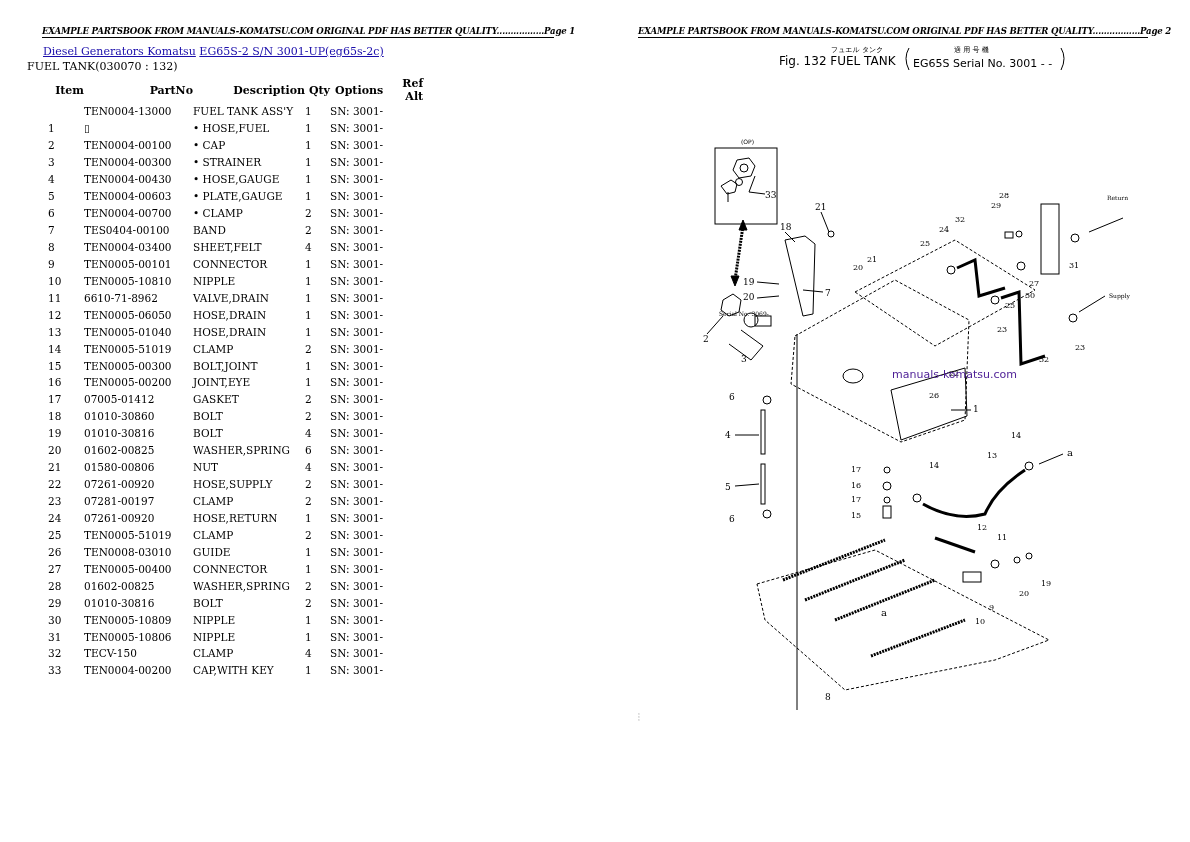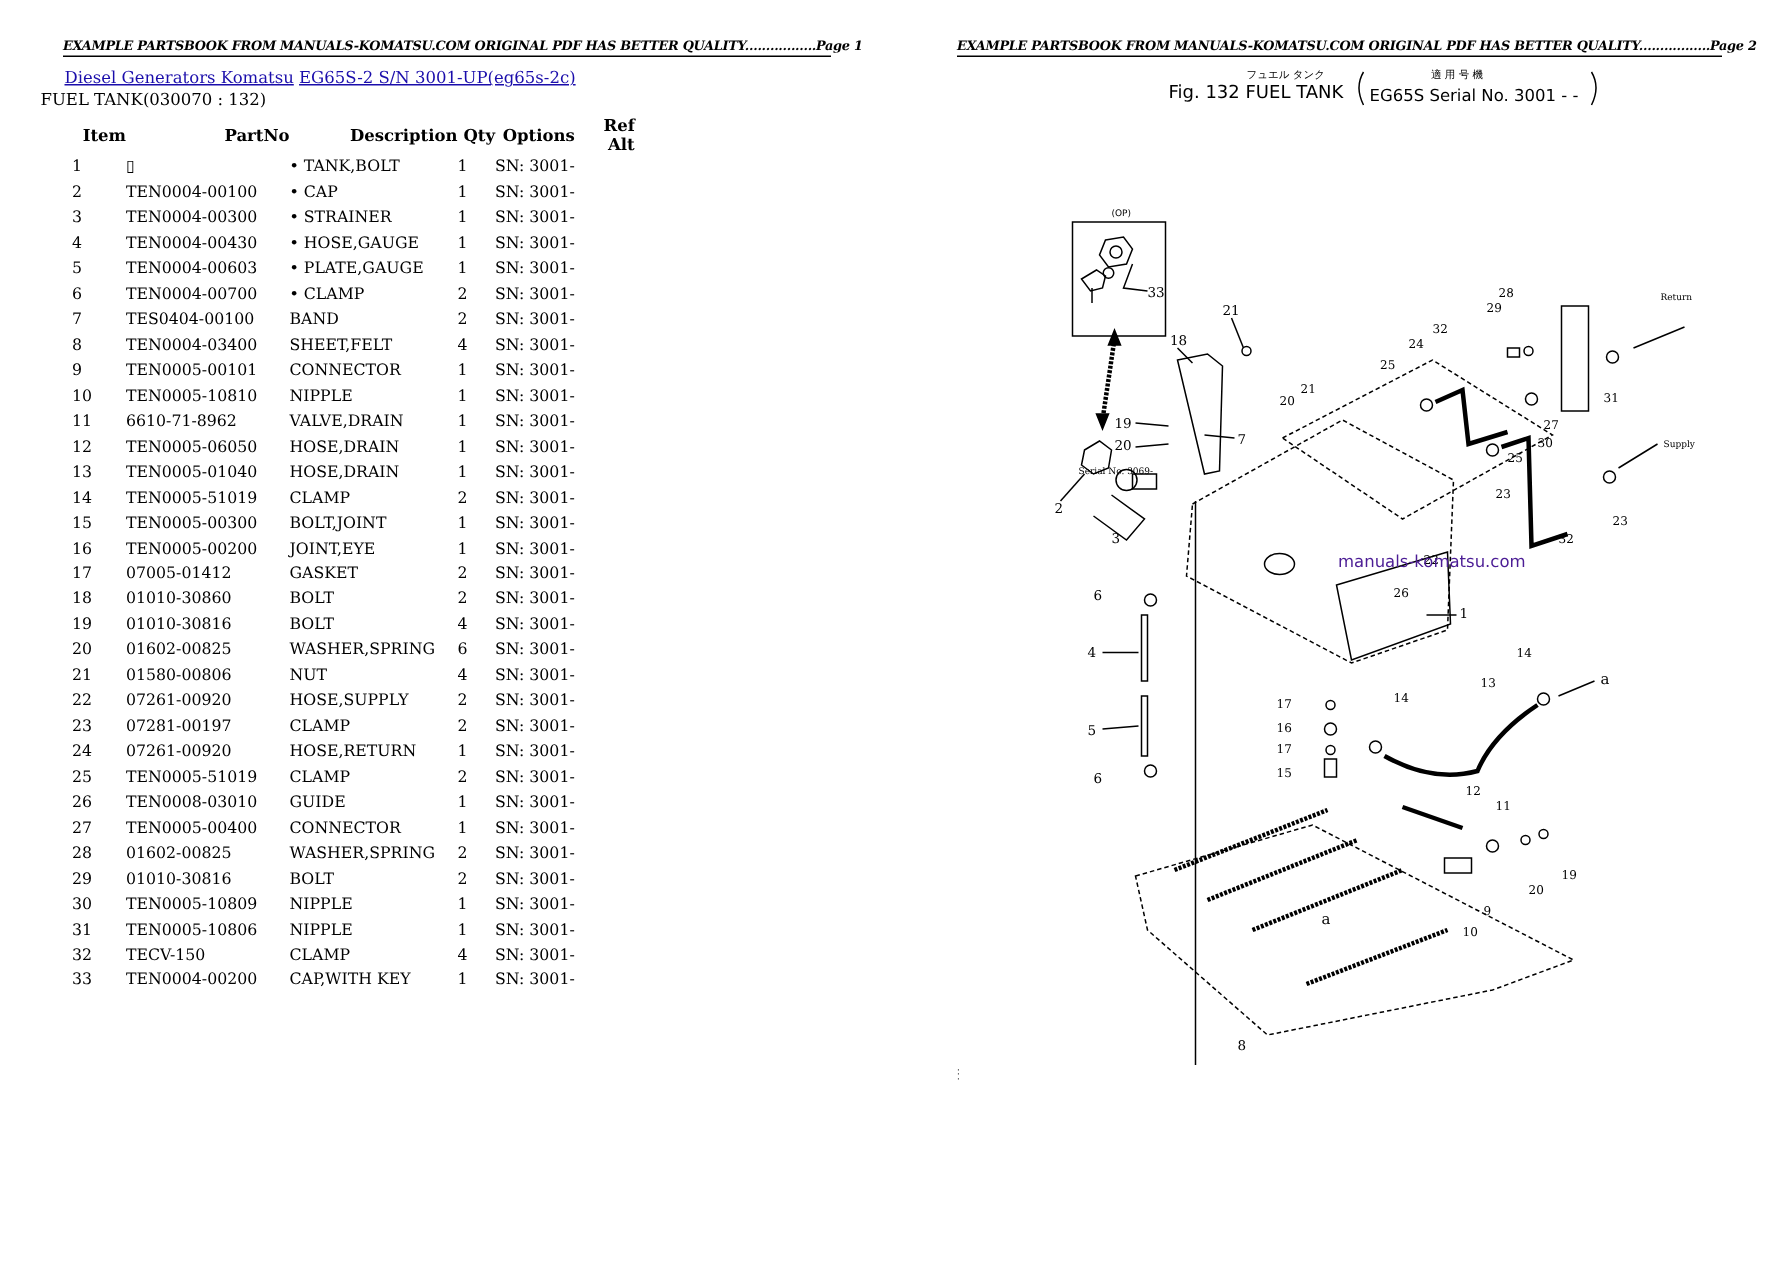--- a/index.html
+++ b/index.html
@@ -52,23 +52,31 @@
         <th class="c-item h-item">Item</th>
         <th class="c-part h-part">PartNo</th>
         <th class="c-desc h-desc">Description</th>
         <th class="c-qty">Qty</th>
         <th class="c-opt">Options</th>
         <th class="c-ref">Ref Alt</th>
       </tr>
     </thead>
     <tbody id="parts-body">
         <tr>
+          <td class="c-item"></td>
+          <td class="c-part">TEN0004-13000</td>
+          <td class="c-desc">FUEL TANK ASS'Y</td>
+          <td class="c-qty">1</td>
+          <td class="c-opt">SN: 3001-</td>
+          <td class="c-ref"></td>
+        </tr>
+        <tr>
           <td class="c-item">1</td>
           <td class="c-part">▯</td>
-          <td class="c-desc">• TANK,BOLT</td>
+          <td class="c-desc">• HOSE,FUEL</td>
           <td class="c-qty">1</td>
           <td class="c-opt">SN: 3001-</td>
           <td class="c-ref"></td>
         </tr>
         <tr>
           <td class="c-item">2</td>
           <td class="c-part">TEN0004-00100</td>
           <td class="c-desc">• CAP</td>
           <td class="c-qty">1</td>
           <td class="c-opt">SN: 3001-</td>

